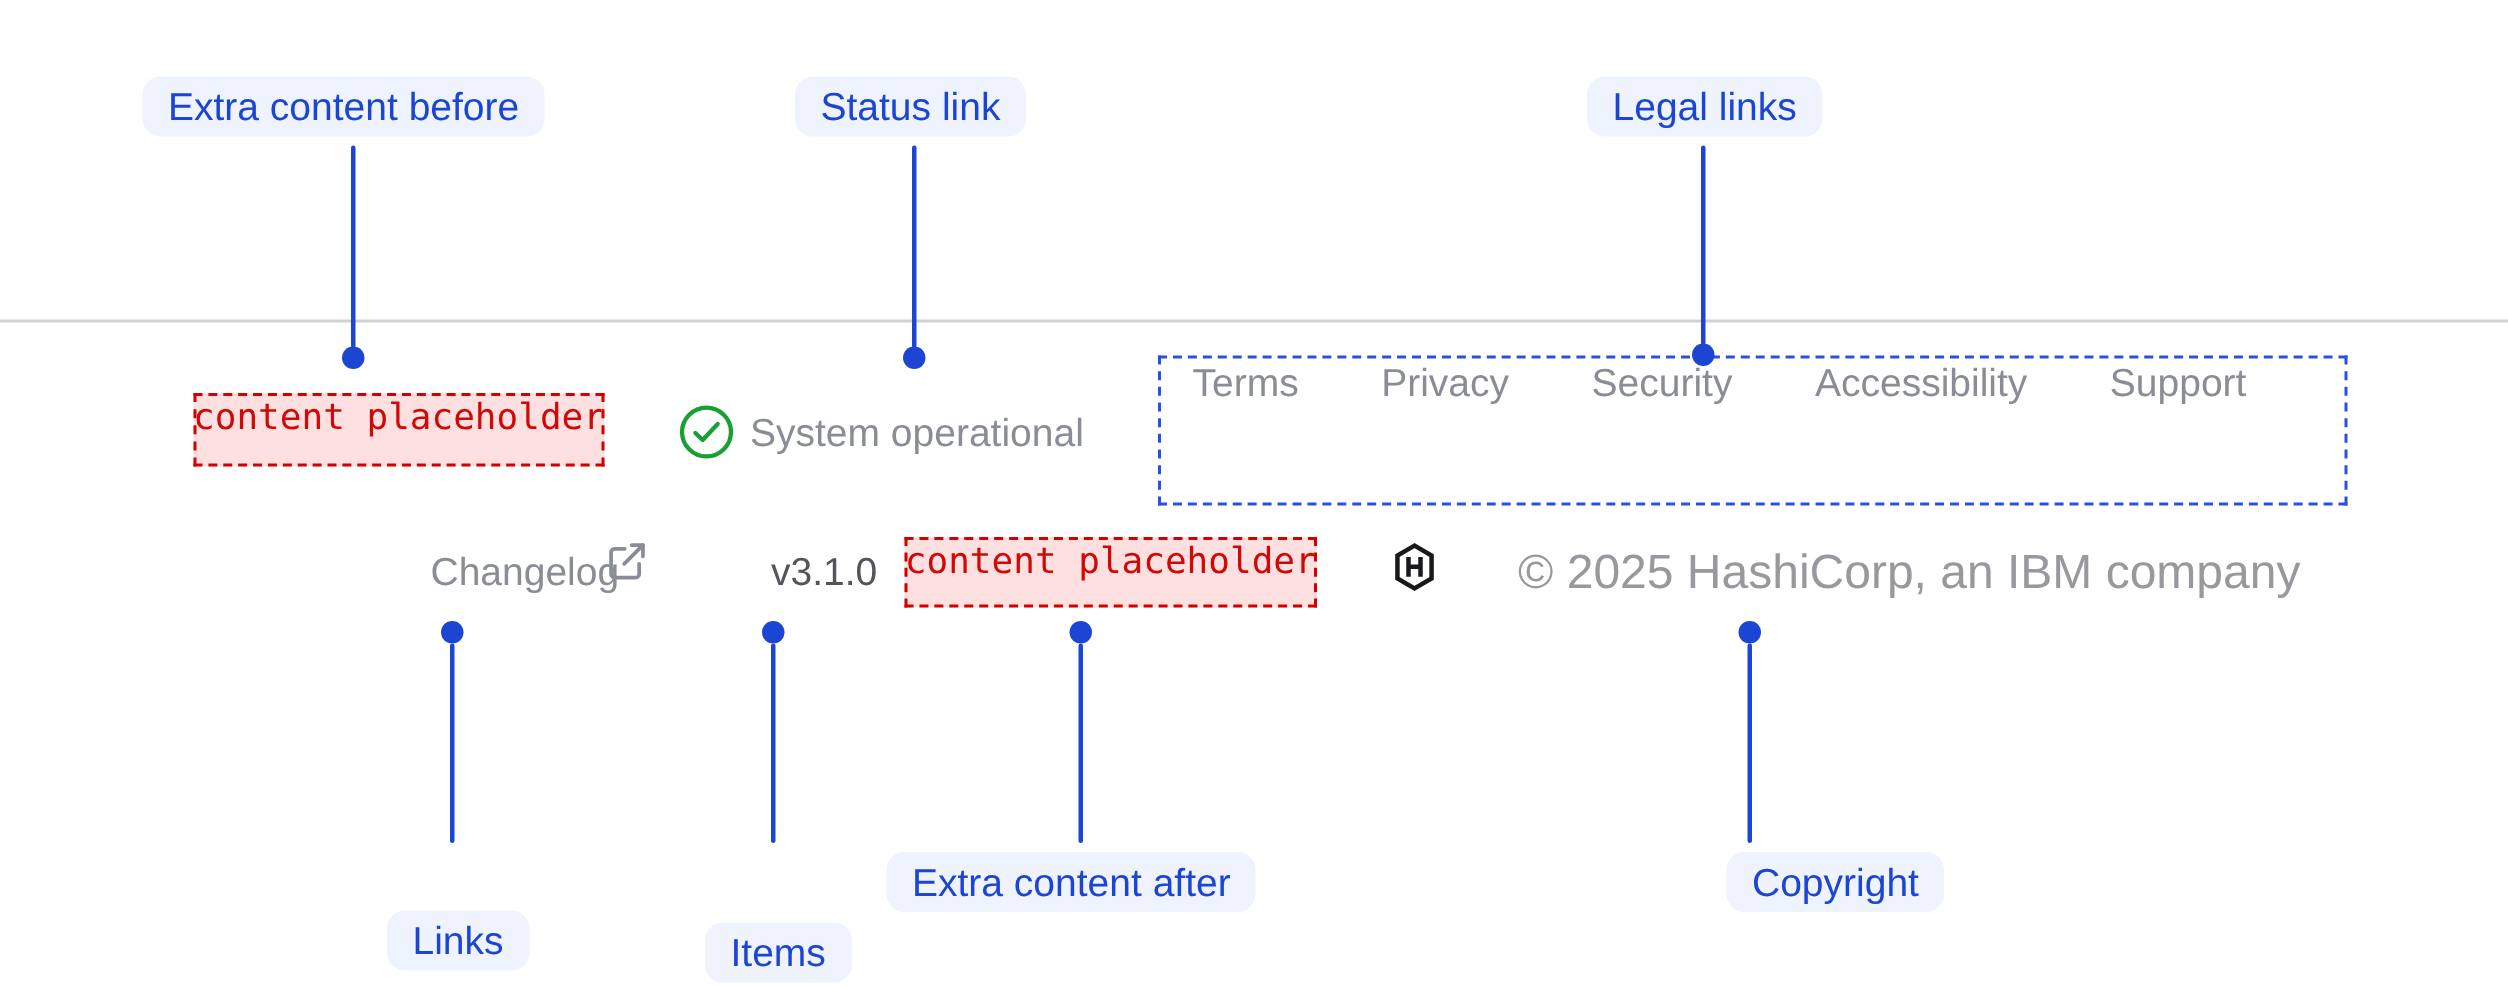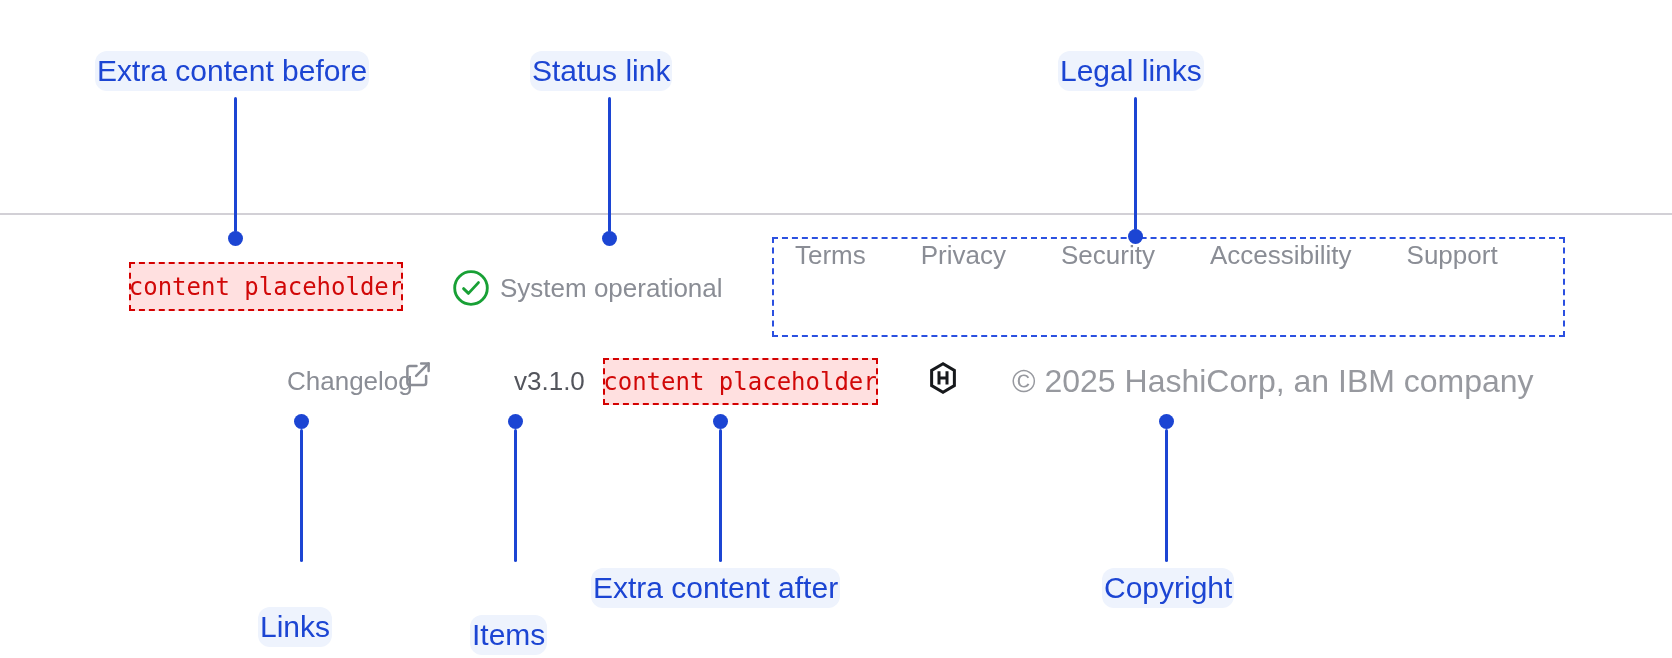--- a/index.html
+++ b/index.html
@@ -17,44 +17,44 @@
     --divider-gray:#d2d0d6;
   }
   *{box-sizing:border-box;margin:0;padding:0;}
   body{background:#ffffff;font-family:"Liberation Sans",sans-serif;}
   .canvas{position:relative;width:1672px;height:658px;background:#ffffff;overflow:hidden;}
 
   
   .divider{position:absolute;left:0;right:0;top:213px;height:2px;background:var(--divider-gray);}
 
   
-  .pill{position:absolute;height:40px;line-height:40px;padding:0 2px;border-radius:12px;
+  .pill{position:absolute;height:40px;line-height:40px;padding:0 17px;border-radius:12px;
         background:var(--annotation-pill-bg);color:var(--annotation-blue);
-        font-size:30px;font-weight:500;white-space:nowrap;}
+        font-size:26px;font-weight:500;white-space:nowrap;}
   .pill-extra-before{left:95px;top:51px;}
   .pill-status-link{left:530px;top:51px;}
   .pill-legal-links{left:1058px;top:51px;}
   .pill-links{left:258px;top:568px;margin-top:39px;}
   .pill-items{left:470px;top:568px;margin-top:47px;}
   .pill-extra-after{left:591px;top:568px;}
-  .pill-copyright{left:1102px;top:568px;}
+  .pill-copyright{left:1151px;top:568px;}
 
   
   .vline{position:absolute;width:3px;background:var(--annotation-blue);border-radius:2px;}
   .dot{position:absolute;width:15px;height:15px;border-radius:50%;background:var(--annotation-blue);}
   .line-extra-before{left:234px;top:97px;height:135px;}  .dot-extra-before{left:228px;top:231px;}
   .line-status-link{left:608px;top:97px;height:135px;}   .dot-status-link{left:602px;top:231px;}
   .line-legal-links{left:1134px;top:97px;height:133px;}  .dot-legal-links{left:1128px;top:229px;}
   .line-links{left:300px;top:429px;height:133px;}        .dot-links{left:294px;top:414px;}
   .line-items{left:514px;top:429px;height:133px;}        .dot-items{left:508px;top:414px;}
   .line-extra-after{left:719px;top:429px;height:133px;}  .dot-extra-after{left:713px;top:414px;}
   .line-copyright{left:1165px;top:429px;height:133px;}   .dot-copyright{left:1159px;top:414px;}
 
   
-  .ph-box{position:absolute;display:flex;align-items:center;justify-content:center;
+  .ph-box{position:absolute;display:flex;justify-content:center;
           background:var(--placeholder-bg);border:2px dashed var(--placeholder-red);
           color:var(--placeholder-text-red);font-family:"DejaVu Sans Mono",monospace;
           font-size:24px;white-space:nowrap;overflow:hidden;}
   .ph-before{left:129px;top:262px;width:274px;height:49px;}
   .ph-after{left:603px;top:358px;width:275px;height:47px;}
 
   
   .flink{position:absolute;color:var(--link-gray);font-size:26px;line-height:32px;
          text-underline-offset:5px;text-decoration-thickness:2px;
          white-space:nowrap;cursor:pointer;}

